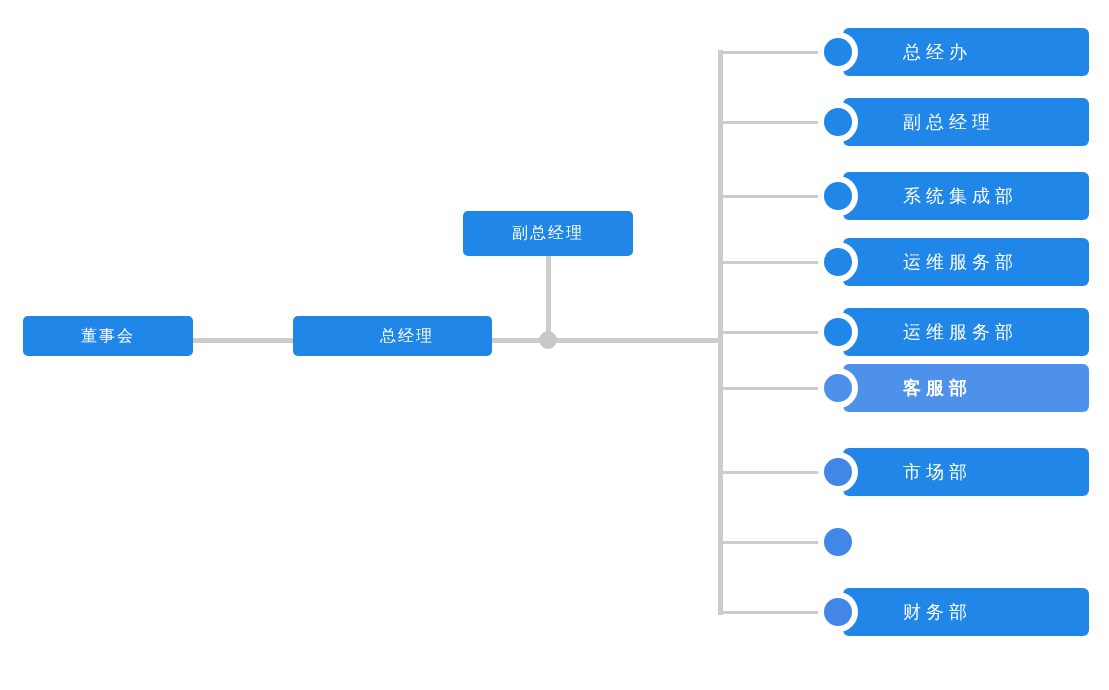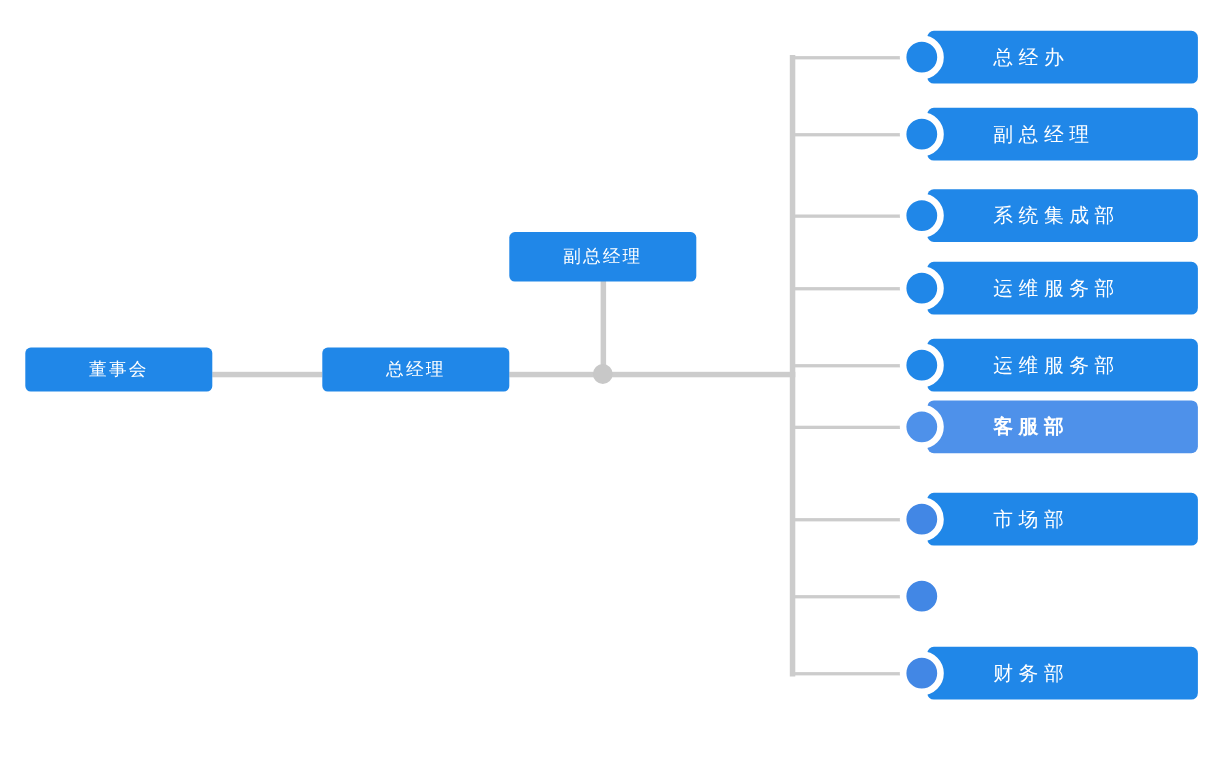--- a/index.html
+++ b/index.html
@@ -53,21 +53,21 @@
 
   <div class="hline" style="left:193px;top:338px;width:100px;height:5px;"></div>
   <div class="hline" style="left:463px;top:338px;width:260px;height:5px;"></div>
   <div class="vline" style="left:545.5px;top:239px;width:5px;height:104px;"></div>
   <div class="vline spine"></div>
   <div class="dot" style="left:539px;top:331px;"></div>
 
   <div class="node-box" style="left:23px;top:316px;">
     <span>董事会</span>
   </div>
-  <div class="node-box" style="left:293px;top:316px;">
+  <div class="node-box" style="left:293px;top:316px;padding-left:29px;">
     <span>总经理</span>
   </div>
   <div class="node-box" style="left:463px;top:211px;height:45px;">
     <span>副总经理</span>
   </div>
 
   <div class="dept-row" style="top:28px;">
     <div class="dept-branch"></div>
     <div class="dept-bar">
       <span>总经办</span>

